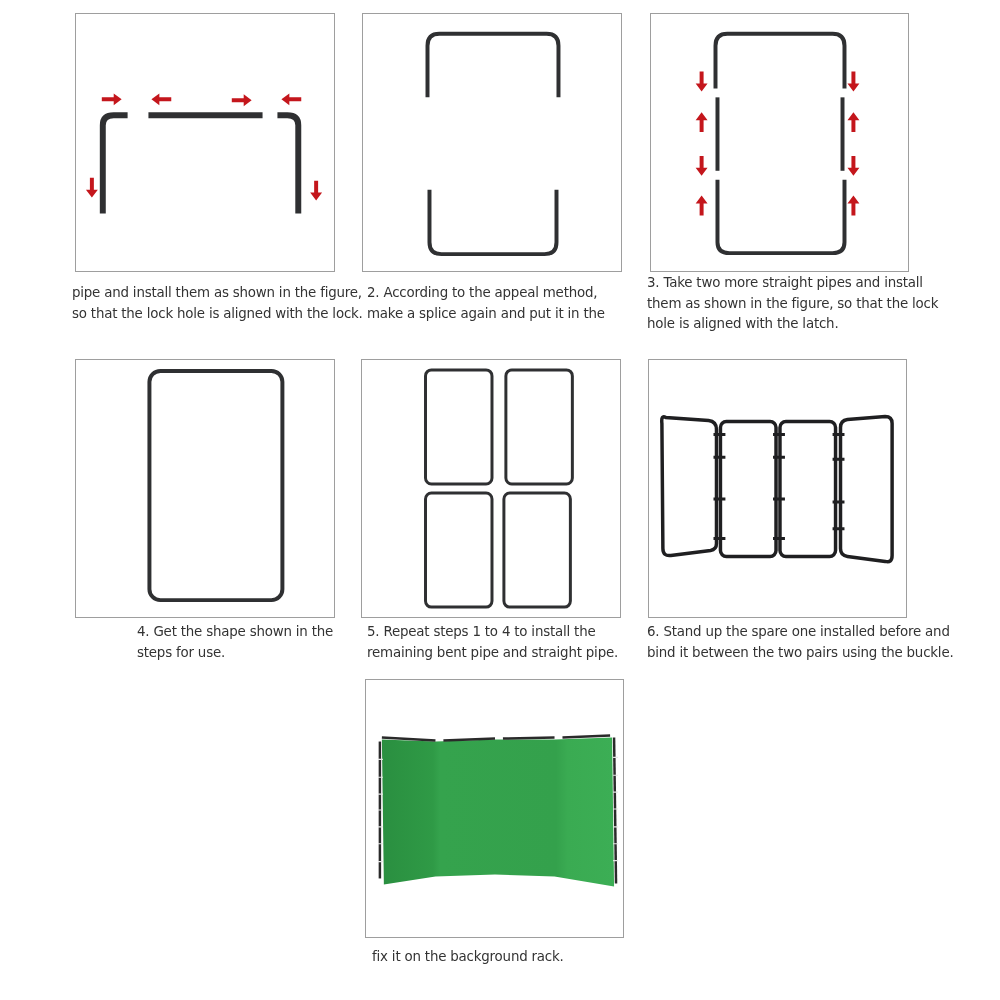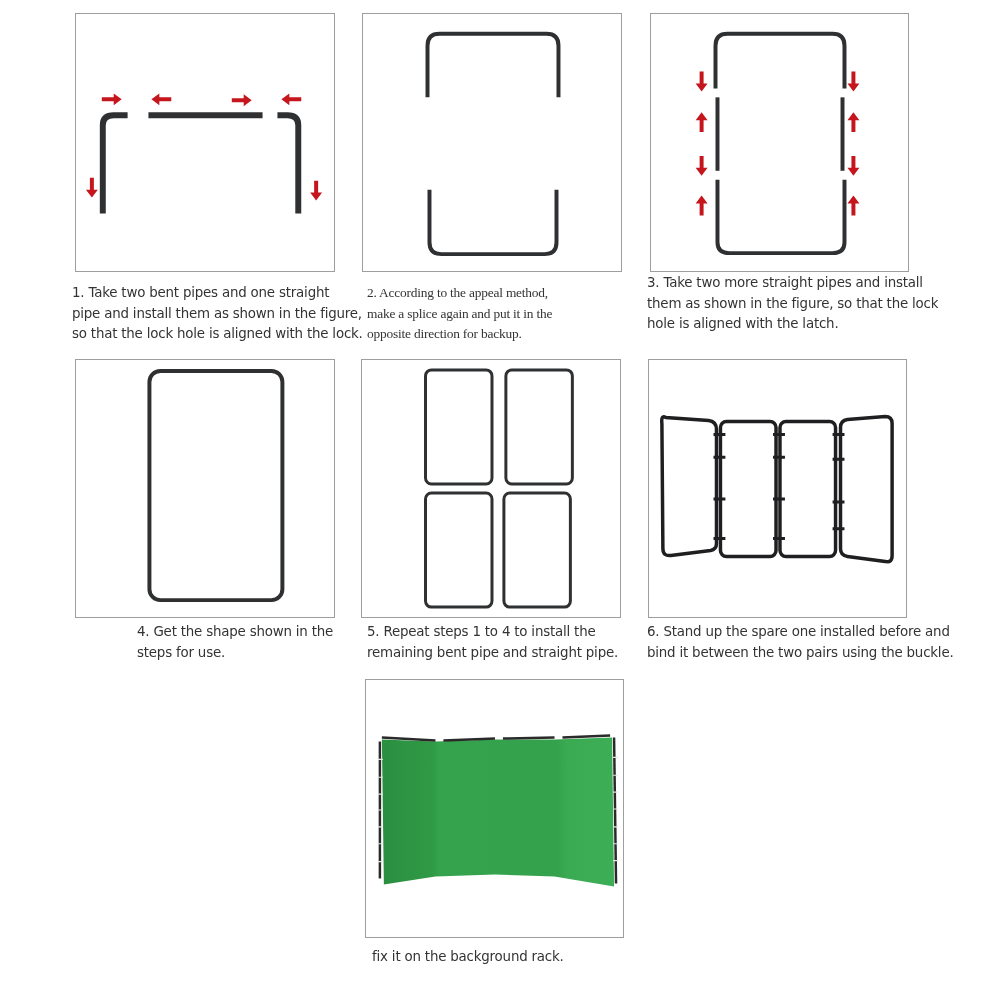--- a/index.html
+++ b/index.html
@@ -24,37 +24,35 @@
       <path d="M26 84 h12 v-4 l8 6 l-8 6 v-4 h-12z"></path>
       <path d="M96 84 h-12 v-4 l-8 6 l8 6 v-4 h12z"></path>
       <path d="M157 85 h12 v-4 l8 6 l-8 6 v-4 h-12z"></path>
       <path d="M227 84 h-12 v-4 l-8 6 l8 6 v-4 h12z"></path>
       <path d="M14 165 v12 h-4 l6 8 l6 -8 h-4 v-12z"></path>
       <path d="M240 168 v12 h-4 l6 8 l6 -8 h-4 v-12z"></path>
     </g>
   </svg>
 </div>
 <div class="caption" style="left:72px;top:283px;">
-  <span>1. Take two bent pipes and one straight</span>
   <span>pipe and install them as shown in the figure,</span>
   <span>so that the lock hole is aligned with the lock.</span>
 </div>
 
 <div class="panel" style="left:362px;top:13px;width:260px;height:259px;">
   <svg viewBox="0 0 260 259">
     <g fill="none" stroke="#2f3032" stroke-width="4">
       <path d="M65 84 V32 Q65 20 77 20 H185 Q197 20 197 32 V84"></path>
       <path d="M67 177 V230 Q67 242 79 242 H183 Q195 242 195 230 V177"></path>
     </g>
   </svg>
 </div>
-<div class="caption" style="left:367px;top:283px;font-family:Liberation Serif, serif;">
+<div class="caption" style="left:367px;top:283px;">
   <span>2. According to the appeal method,</span>
   <span>make a splice again and put it in the</span>
-  <span>opposite direction for backup.</span>
 </div>
 
 <div class="panel" style="left:650px;top:13px;width:259px;height:259px;">
   <svg viewBox="0 0 259 259">
     <g fill="none" stroke="#2f3032" stroke-width="4">
       <path d="M65 75 V32 Q65 20 77 20 H183 Q195 20 195 32 V75"></path>
       <path d="M67 84 V158"></path>
       <path d="M193 84 V158"></path>
       <path d="M67 167 V230 Q67 241 79 241 H183 Q195 241 195 230 V167"></path>
     </g>

